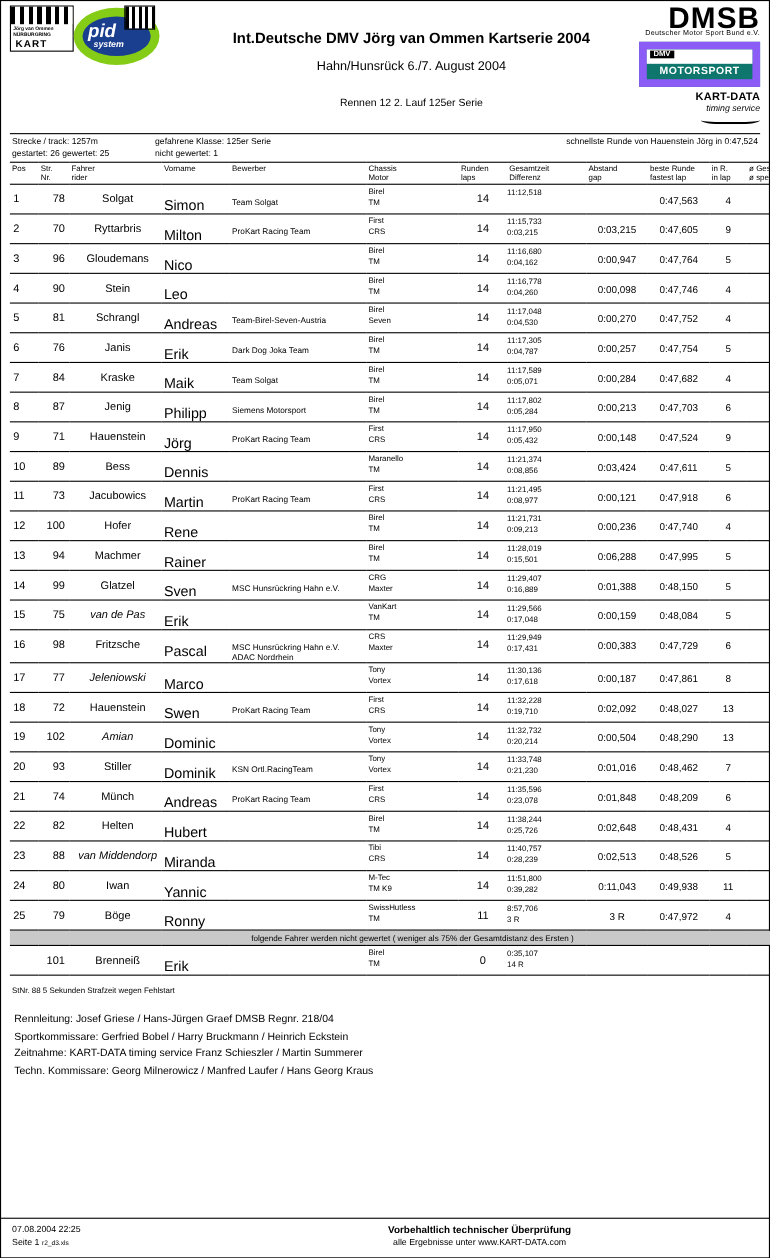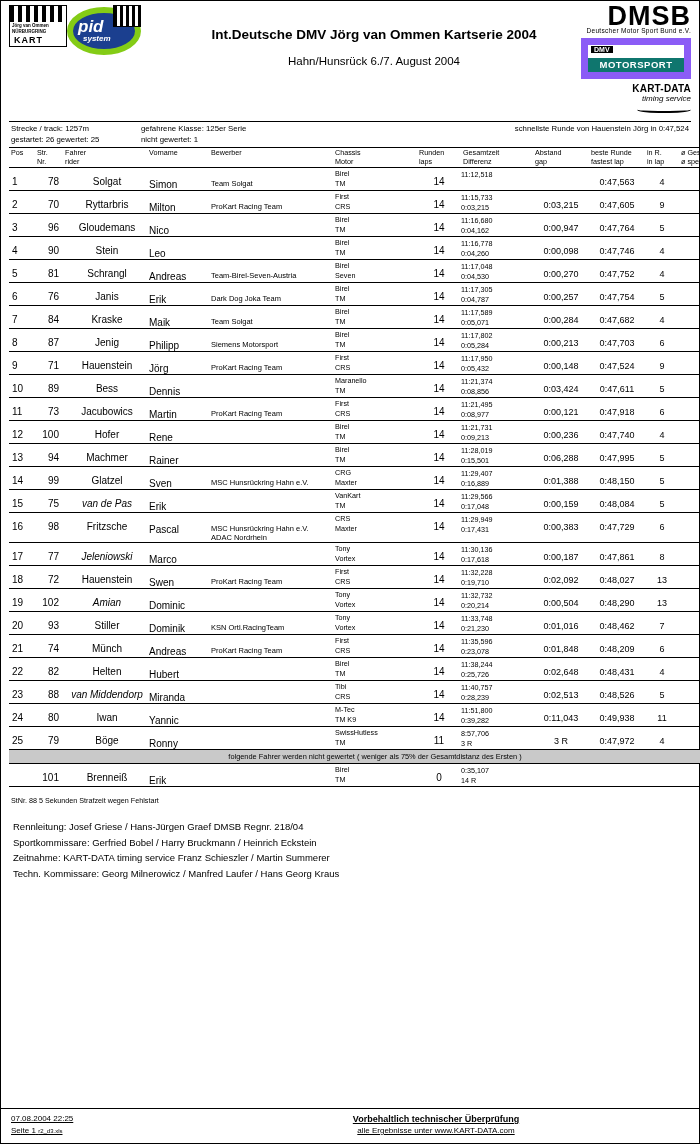--- a/index.html
+++ b/index.html
@@ -70,21 +70,21 @@
     top: 0px;
     width: 72px;
     height: 44px;
   }
   .pid-ellipse {
     position: absolute;
     left: 0; top: 2px;
     width: 62px; height: 36px;
     border-radius: 50%;
     background: #1b3f8f;
-    border: 6px solid #84cc16;
+    border: 8px solid #84cc16;
   }
   .pid-ellipse .pid-word {
     position: absolute;
     left: 5px; top: 4px;
     color: #fff;
     font-size: 17px;
     font-weight: bold;
     font-style: italic;
   }
   .pid-ellipse .pid-sys {
@@ -255,21 +255,21 @@
   }
   .cell-name {
     font-size: 10px;
     padding-top: 8px;
     padding-left: 4px;
     white-space: nowrap;
     text-align: center;
   }
   .cell-name .ital { font-style: italic; }
   .cell-vor {
-    font-size: 10px;
+    font-size: 13px;
     padding-top: 11px;
     padding-left: 2px;
   }
   .cell-bew {
     font-size: 7.5px;
     padding-top: 11px;
     padding-left: 2px;
   }
   .cell-chassis {
     font-size: 7.2px;
@@ -327,21 +327,20 @@
     margin: 14px 0 0 12px;
     font-size: 9.5px;
     line-height: 15.5px;
   }
   .footer {
     position: absolute;
     left: 0;
     bottom: 0;
     width: 700px;
     border-top: 1px solid #000;
-    text-decoration: underline;
   }
   .footer-inner {
     display: flex;
     align-items: flex-start;
     padding: 4px 10px 6px 10px;
     font-size: 8px;
   }
   .f-left { width: 170px; line-height: 12px; }
   .f-left .small { font-size: 6px; }
   .f-center { flex: 1; text-align: center; line-height: 12px; }
@@ -371,20 +370,21 @@
           <div class="pid-word">pid</div>
           <div class="pid-sys">system</div>
         </div>
         <div class="pid-corner"></div>
       </div>
     </div>
 
     <div class="title-block">
       <div class="title1">Int.Deutsche DMV Jörg van Ommen Kartserie 2004</div>
       <div class="title2">Hahn/Hunsrück  6./7. August 2004</div>
+      <div class="title3">Rennen 12 2. Lauf 125er Serie</div>
     </div>
 
     <div class="logo-dmsb">
       <div class="dmsb-word">DMSB</div>
       <div class="dmsb-sub">Deutscher Motor Sport Bund e.V.</div>
       <div class="motorsport-box">
         <div class="ms-top">
           <span class="dmsbmini">DMV</span>
         </div>
         <div class="ms-bot">MOTORSPORT</div>

